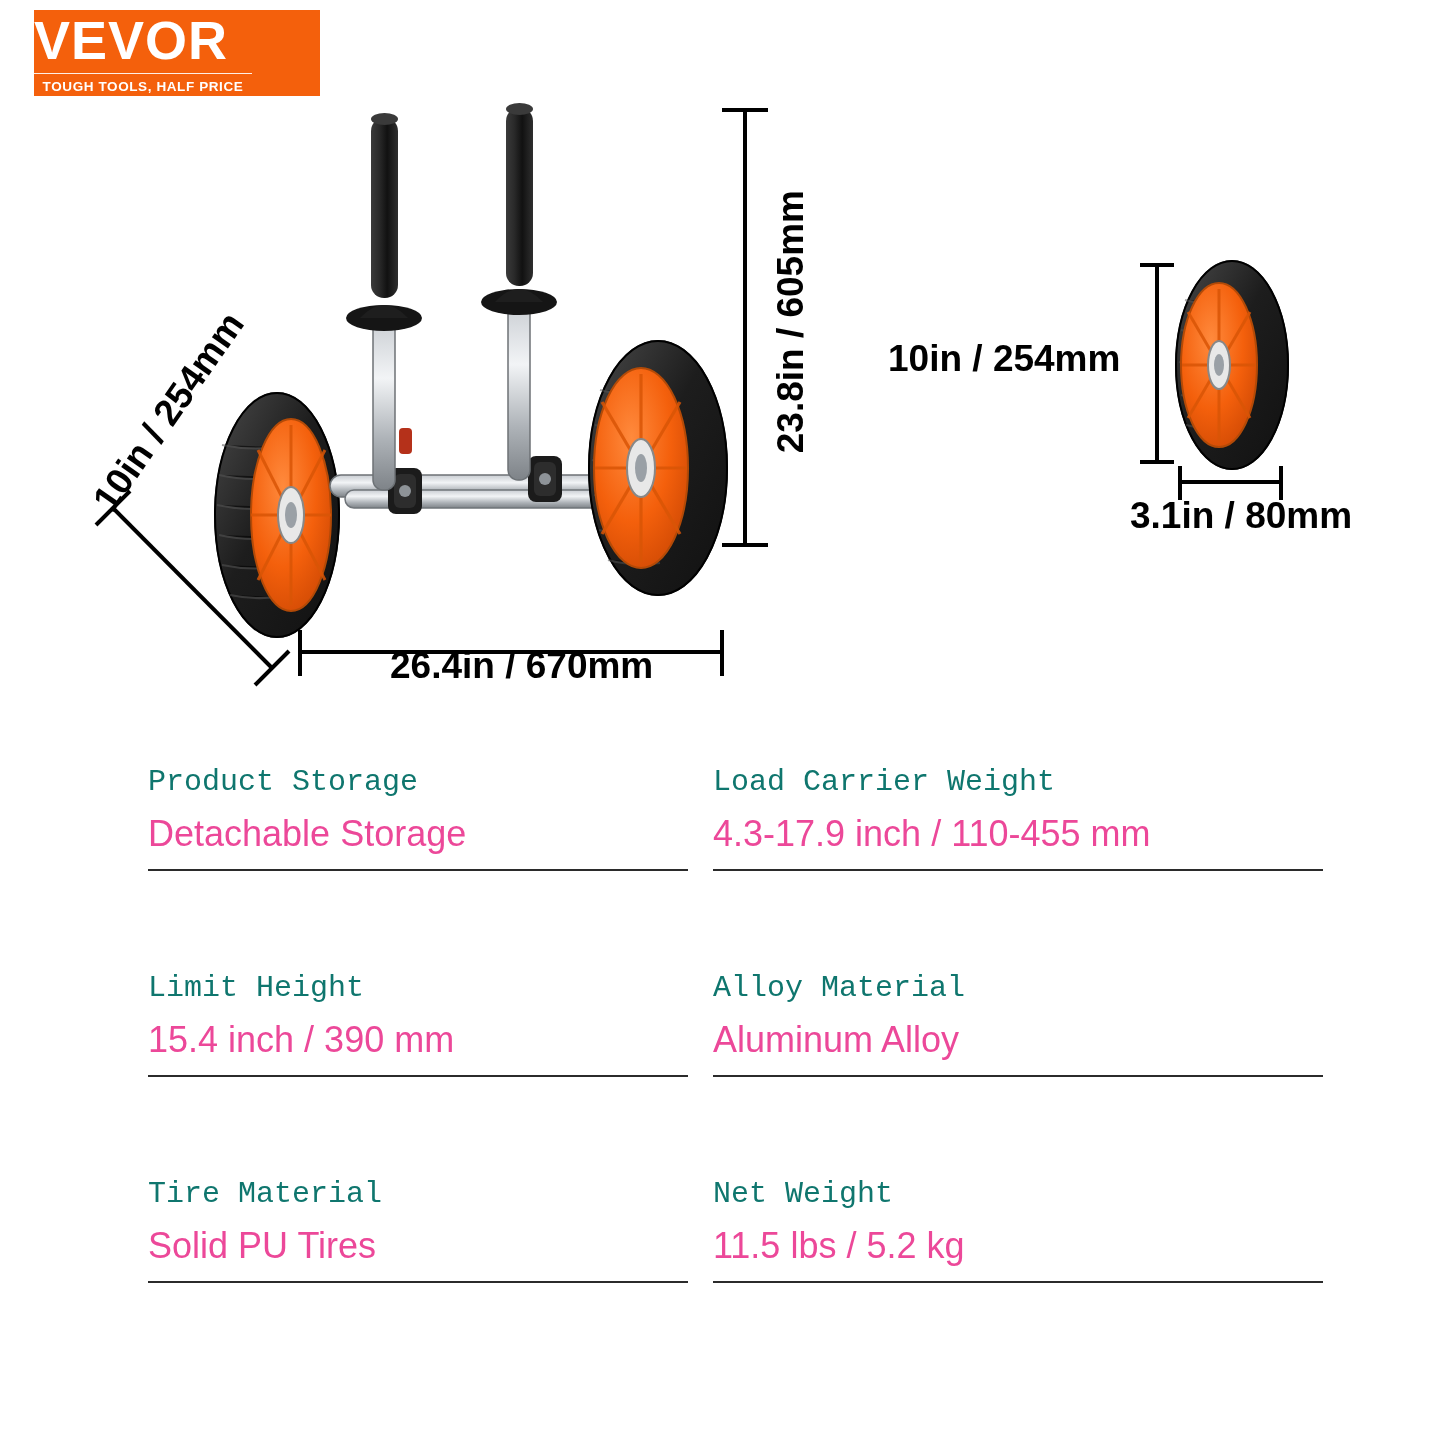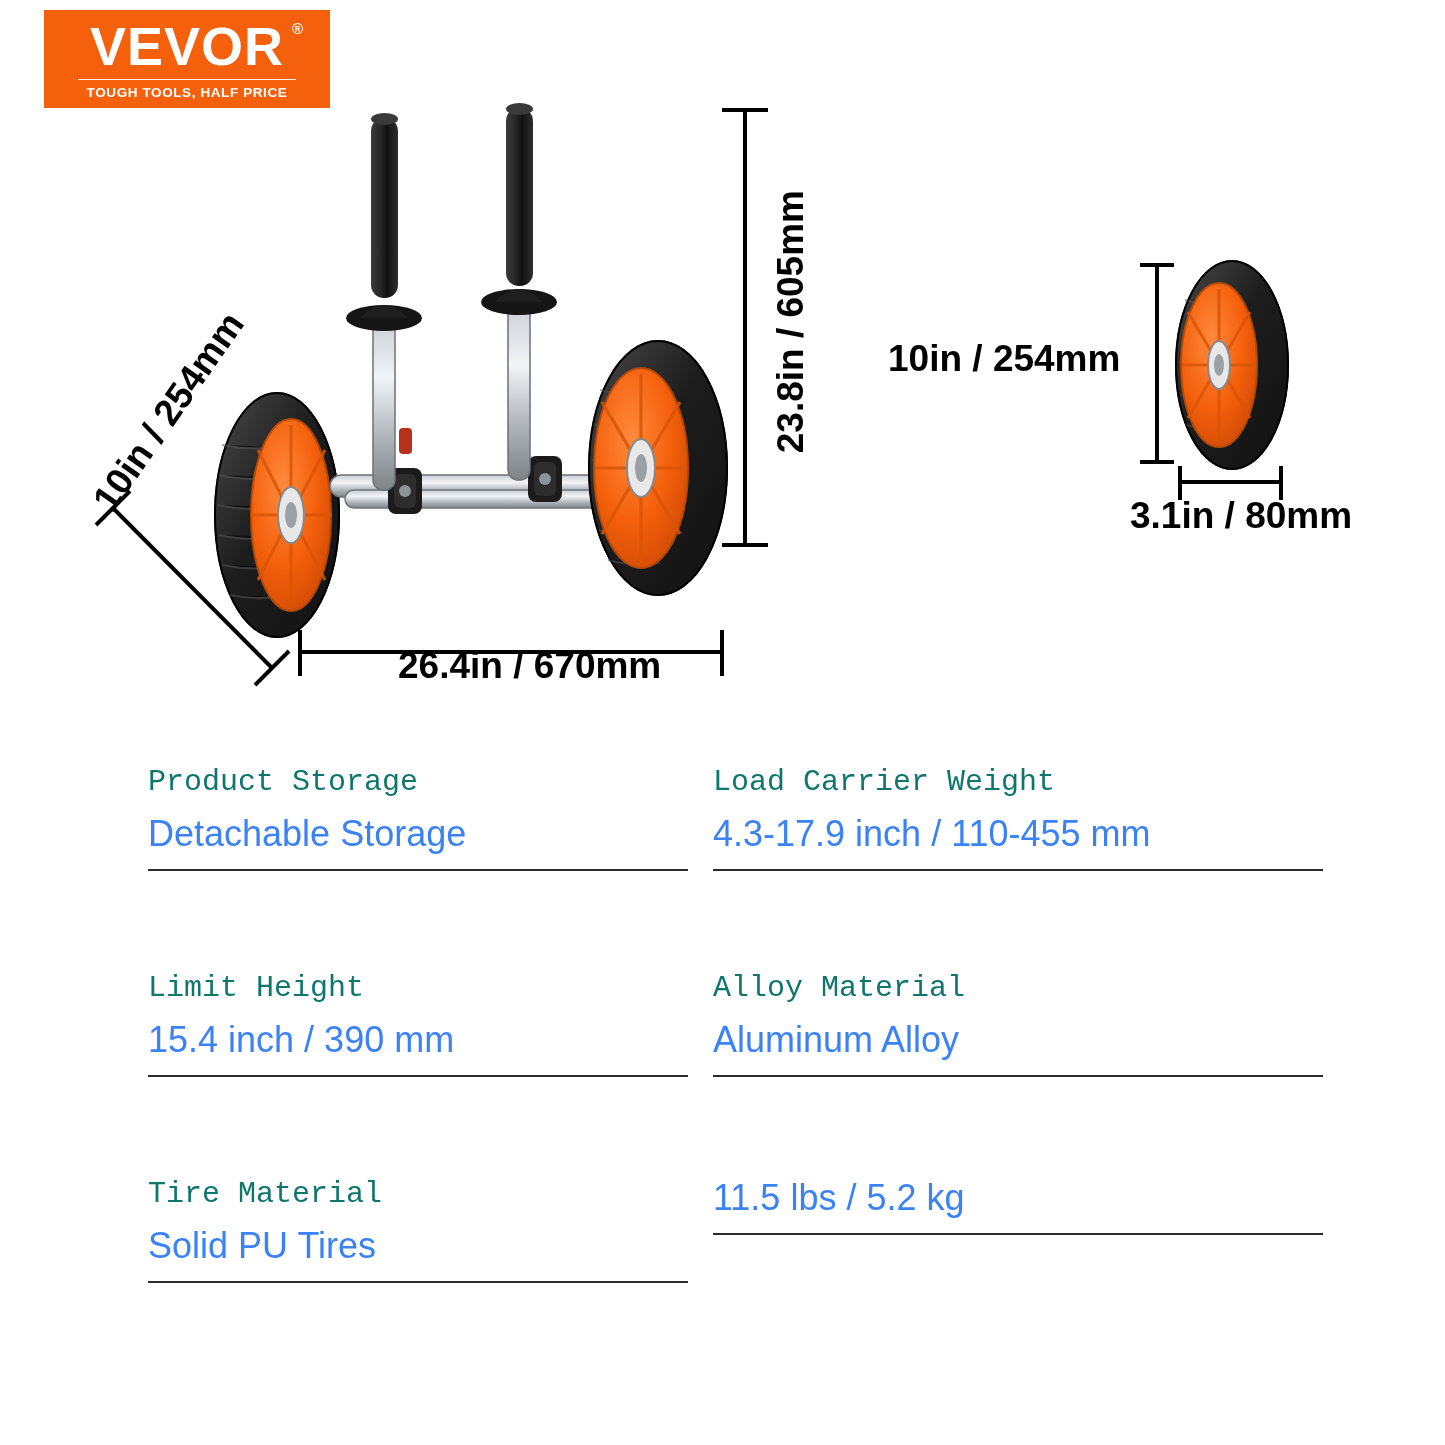--- a/index.html
+++ b/index.html
@@ -7,25 +7,25 @@
     margin: 0; padding: 0;
     width: 1445px; height: 1445px;
     background: #ffffff;
     font-family: "Liberation Sans", sans-serif;
     overflow: hidden;
   }
   .page { position: relative; width: 1445px; height: 1445px; background: #fff; }
 
   
   .logo {
-    position: absolute; left: 44px; top: 10px;
-    width: 286px; height: 98px;
+    position: absolute; left: 34px; top: 10px;
+    width: 286px; height: 86px;
     background: #f4600c;
     display: flex; flex-direction: column;
-    align-items: center; justify-content: center;
+    justify-content: center;
   }
   .logo-main {
     color: #ffffff;
     font-size: 54px;
     font-weight: bold;
     letter-spacing: 1px;
     line-height: 1;
     position: relative;
     font-family: "Liberation Sans", sans-serif;
   }
@@ -59,21 +59,21 @@
   
   #dim-height {
     font-size: 37px;
     left: 770px; top: 100px;
     writing-mode: vertical-rl;
     transform: rotate(180deg);
     letter-spacing: 0px;
   }
   #dim-width {
     font-size: 37px;
-    left: 398px; top: 555px;
+    left: 390px; top: 555px;
   }
   #dim-depth {
     font-size: 37px;
     left: 85px; top: 405px;
     transform: rotate(-55deg);
     transform-origin: left top;
   }
   #dim-wheel-dia {
     font-size: 37px;
     left: 888px; top: 248px;
@@ -93,21 +93,21 @@
   .spec-cell.left { width: 540px; margin-left: 148px; }
   .spec-cell.right { width: 610px; margin-left: 25px; }
   .spec-label {
     font-size: 30px;
     color: #0f766e;
     font-family: Liberation Mono, monospace;
     margin-bottom: 14px;
   }
   .spec-value {
     font-size: 36px;
-    color: #3b82f6;
+    color: #ec4899;
     font-family: "Liberation Sans", sans-serif;
     margin-bottom: 14px;
   }
   .spec-underline {
     height: 2px; background: #2b2b2b; width: 100%;
   }
   .row-gap { height: 100px; }
 
   
   svg.draw { position: absolute; left: 0; top: 0; }
@@ -350,20 +350,21 @@
 
     <div class="row-gap"></div>
 
     <div class="spec-row">
       <div class="spec-cell left">
         <div class="spec-label">Tire Material</div>
         <div class="spec-value">Solid PU Tires</div>
         <div class="spec-underline"></div>
       </div>
       <div class="spec-cell right">
+        <div class="spec-label">Net Weight</div>
         <div class="spec-value">11.5 lbs / 5.2 kg</div>
         <div class="spec-underline"></div>
       </div>
     </div>
 
   </div>
 
 </div>
 
 </body></html>

